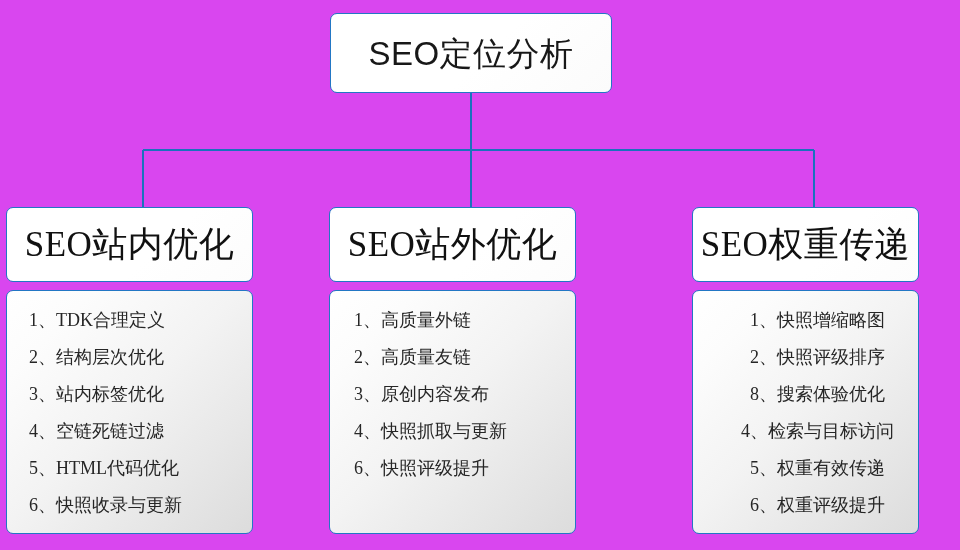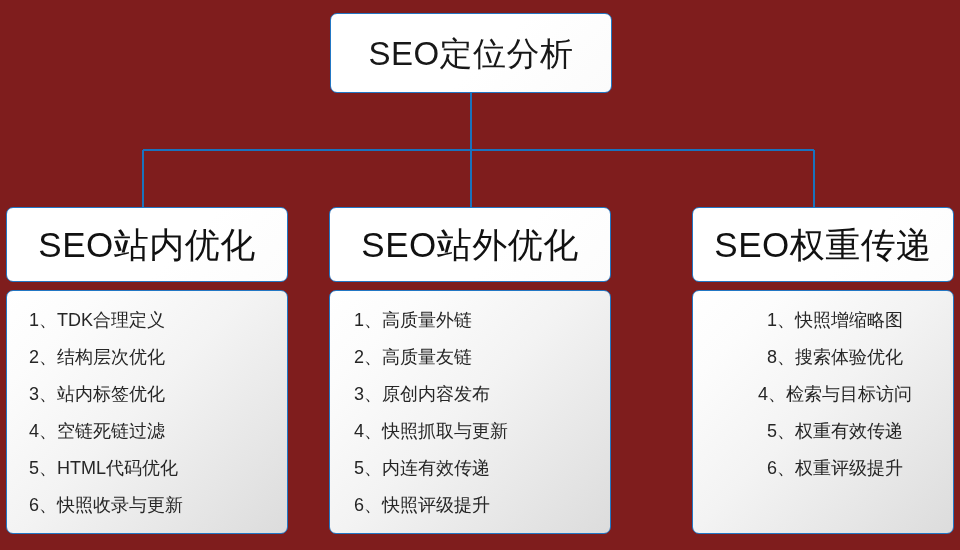--- a/index.html
+++ b/index.html
@@ -9,21 +9,21 @@
     height: 550px;
     background: #ffffff;
     font-family: "Liberation Sans", "DejaVu Sans", sans-serif;
     overflow: hidden;
   }
 
   #stage {
     position: relative;
     width: 960px;
     height: 550px;
-    background: #7f1d1d;
+    background: #d946ef;
   }
 
   
   #connectors {
     position: absolute;
     left: 0; top: 0;
     width: 960px; height: 550px;
     pointer-events: none;
   }
 
@@ -45,21 +45,22 @@
     font-size: 33px;
     color: #181818;
     letter-spacing: 0.5px;
     line-height: 1;
   }
 
   
   .branch {
     position: absolute;
     top: 207px;
-    width: 282px;
+    width: 247px;
+    font-family: Liberation Serif, serif;
   }
   .branch.col-1 { left: 6px; }
   .branch.col-2 { left: 329px; }
   .branch.col-3 { left: 672px; padding-left: 20px; }
 
   .branch-head {
     height: 75px;
     border: 1px solid #2277c4;
     border-radius: 7px;
     background: linear-gradient(135deg, #ffffff 0%, #ffffff 60%, #fcfcfc 100%);
@@ -141,33 +142,33 @@
   <div class="branch col-2">
     <div class="branch-head">
       <span class="branch-head-label">SEO站外优化</span>
     </div>
     <div class="branch-body">
       <ol>
         <li class="item">1、高质量外链</li>
         <li class="item">2、高质量友链</li>
         <li class="item">3、原创内容发布</li>
         <li class="item">4、快照抓取与更新</li>
-        <li class="item">5、内连有效传递</li>
         <li class="item">6、快照评级提升</li>
       </ol>
     </div>
   </div>
 
   <div class="branch col-3">
     <div class="branch-head">
       <span class="branch-head-label">SEO权重传递</span>
     </div>
     <div class="branch-body">
       <ol>
         <li class="item">1、快照增缩略图</li>
+        <li class="item">2、快照评级排序</li>
         <li class="item">8、搜索体验优化</li>
         <li class="item">4、检索与目标访问</li>
         <li class="item">5、权重有效传递</li>
         <li class="item">6、权重评级提升</li>
       </ol>
     </div>
   </div>
 
 </div>
 

